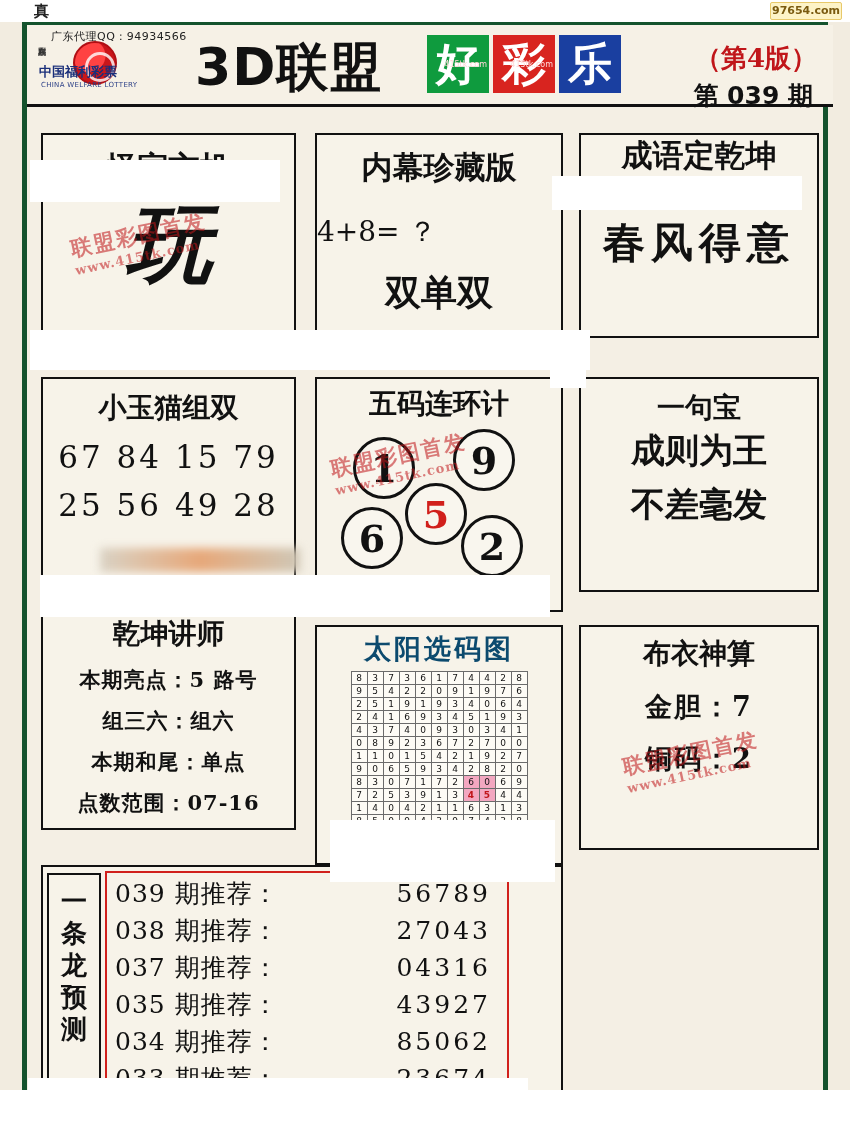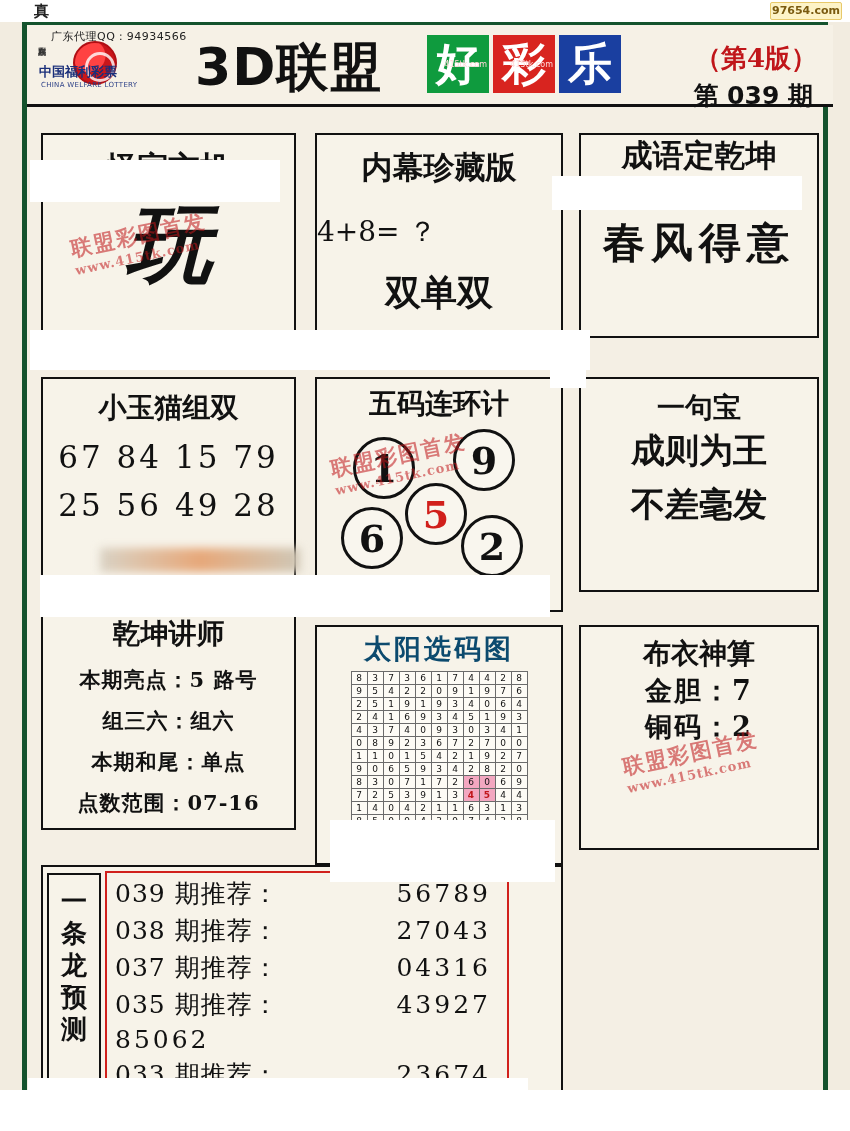--- a/index.html
+++ b/index.html
@@ -205,21 +205,21 @@
   .sun-grid td {
     width: 16px; height: 13px; border: 1px solid #6b6b6b;
     font-size: 9px; text-align: center; color: #111; padding: 0;
     background: #fdfbf5;
   }
   .sun-grid td.hl { background: #f3a7c0; }
   .sun-grid td.hlr { background: #f3a7c0; color: #c0161a; font-weight: bold; }
   
   .dan {
     text-align: center; font-size: 27px; font-weight: bold; color: #111;
-    font-family: "DejaVu Serif", serif; letter-spacing: 2px;
+    font-family: "DejaVu Serif", serif; margin-top: 16px; letter-spacing: 2px;
   }
   
   .vert-label {
     position: absolute; left: 4px; top: 6px; width: 54px; height: 214px;
     border: 2px solid #111; text-align: center;
     font-size: 26px; font-weight: bold; color: #111; line-height: 32px;
     font-family: "DejaVu Serif", serif; padding-top: 10px;
   }
   .rec-list { position: absolute; left: 66px; top: 8px; width: 396px; }
   .rec-row {
@@ -561,20 +561,21 @@
           </div>
           <div class="rec-row">
             <span class="lbl">037 期推荐：</span>
             <span class="val">04316</span>
           </div>
           <div class="rec-row">
             <span class="lbl">035 期推荐：</span>
             <span class="val">43927</span>
           </div>
           <div class="rec-row">
+            <span class="lbl">034 期推荐：</span>
             <span class="val">85062</span>
           </div>
           <div class="rec-row">
             <span class="lbl">033 期推荐：</span>
             <span class="val">23674</span>
           </div>
         </div>
     </div>
 
   </div>

